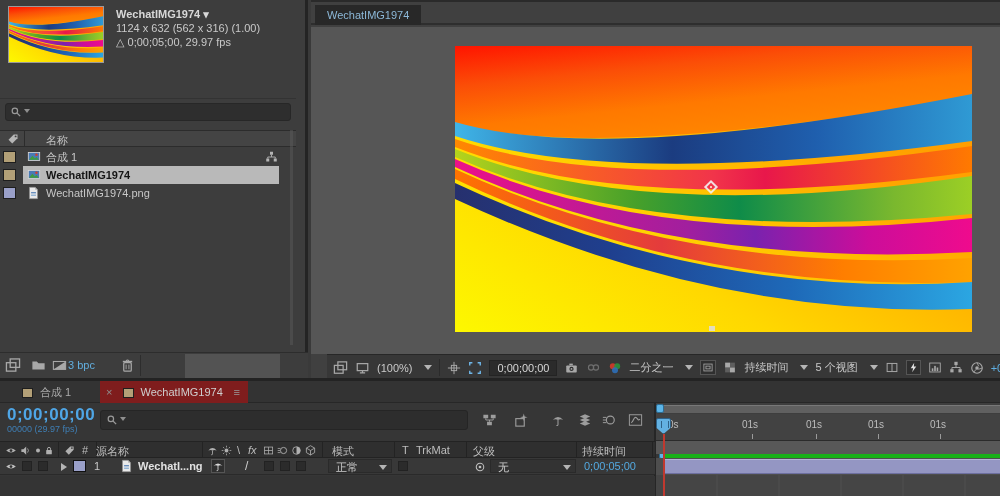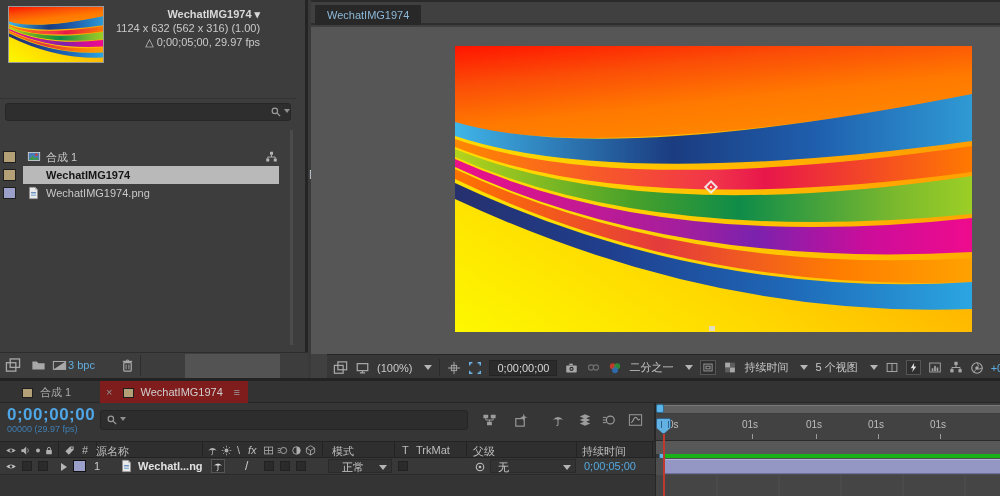--- a/index.html
+++ b/index.html
@@ -6,21 +6,21 @@
   html,body { background:#222; }
   .app {
     position:relative; width:1000px; height:496px; overflow:hidden;
     background:#3a3a3a; font-family:"Liberation Sans", sans-serif;
     font-size:11px; color:#c6c6c6; -webkit-font-smoothing:antialiased;
   }
   svg.defs { position:absolute; width:0; height:0; }
   .icon { display:inline-block; vertical-align:middle; }
 
   
-  .project-panel { position:absolute; left:0; top:0; width:308px; height:378px; background:#3d3d3d; border-right:3px solid #242424;text-align:right; }
+  .project-panel { position:absolute; left:0; top:0; width:308px; height:378px; background:#3d3d3d; border-right:3px solid #242424; }
   .thumb { position:absolute; left:8px; top:6px; width:96px; height:57px; border:1px solid #9a9a9a; background:#000; }
   .thumb svg { display:block; width:100%; height:100%; }
   .proj-info-text { position:absolute; left:116px; top:7px; line-height:14px; color:#c9c9c9; }
   .proj-info-text .t1 { color:#d8d8d8; font-weight:bold; }
   .search-row { position:absolute; left:0; top:98px; width:296px; height:26px; border-top:1px solid #333; }
   .searchbox { position:absolute; left:5px; top:4px; width:286px; height:18px; background:#2e2e2e; border:1px solid #272727; border-radius:3px; color:#9a9a9a; }
   .searchbox .icon { margin:2px 0 0 4px; }
   .caret-s { display:inline-block; width:0; height:0; border-left:3px solid transparent; border-right:3px solid transparent; border-top:4px solid #8f8f8f; margin-left:2px; vertical-align:middle; }
   .proj-header { position:absolute; left:0; top:130px; width:296px; height:17px; background:#444; border-top:1px solid #2c2c2c; border-bottom:1px solid #2c2c2c; color:#c2c2c2; }
   .proj-header .icon { position:absolute; left:7px; top:2px; color:#b5b5b5; }
@@ -355,20 +355,27 @@
   </div>
 
   <div class="search-row">
     <div class="searchbox">
       <svg class="icon" width="12" height="12">
             <use href="#i-mag"></use>
           </svg><span class="caret-s"></span>
     </div>
   </div>
 
+  <div class="proj-header">
+    <svg class="icon" width="12" height="12">
+          <use href="#i-tag"></use>
+        </svg>
+    <span class="vsep"></span>
+    <span class="colname">名称</span>
+  </div>
 
   <div class="proj-rows">
     <div class="prow">
       <span class="swatch" style="background:#b3a077"></span>
       <svg class="itemicon" width="14" height="13">
             <use href="#i-photo"></use>
           </svg>
       <span class="plabel">合成 1</span>
       <svg class="rowright icon" width="13" height="12">
             <use href="#i-sitemap"></use>
@@ -608,21 +615,21 @@
         </svg>
     <span class="lay-name">WechatI...ng</span>
     <svg class="ubox" width="14" height="14">
           <use href="#i-umbrella"></use>
         </svg>
     <span class="quality">/</span>
     <span class="cellbox" style="left:264px"></span>
     <span class="cellbox" style="left:280px"></span>
     <span class="cellbox" style="left:296px"></span>
     <div class="dd" style="left:328px; width:64px">
-      <span style="margin-left:13px">正常</span><span class="dar"></span>
+      <span style="margin-left:7px">正常</span><span class="dar"></span>
     </div>
     <span class="cellbox" style="left:398px"></span>
     <svg class="licon" style="left:474px" width="12" height="12">
           <use href="#i-pick"></use>
         </svg>
     <div class="dd" style="left:490px; width:86px">
       <span style="margin-left:7px">无</span><span class="dar"></span>
     </div>
     <span class="duration-val">0;00;05;00</span>
   </div>

